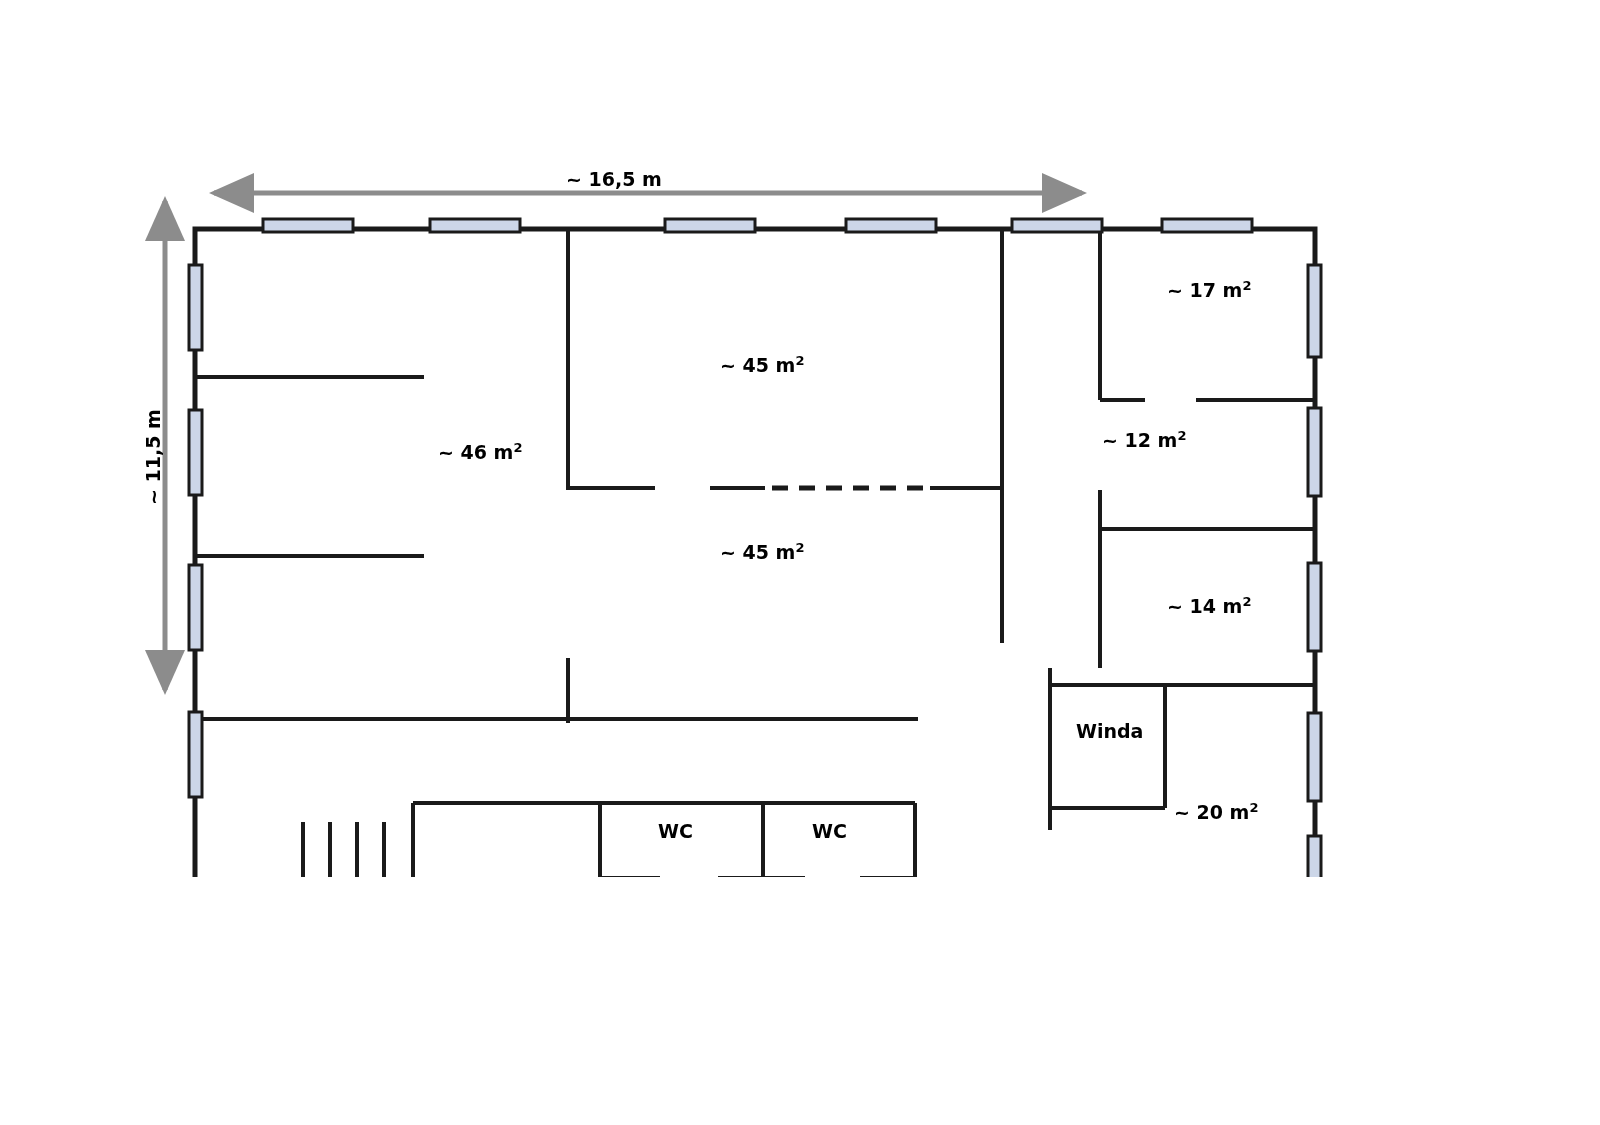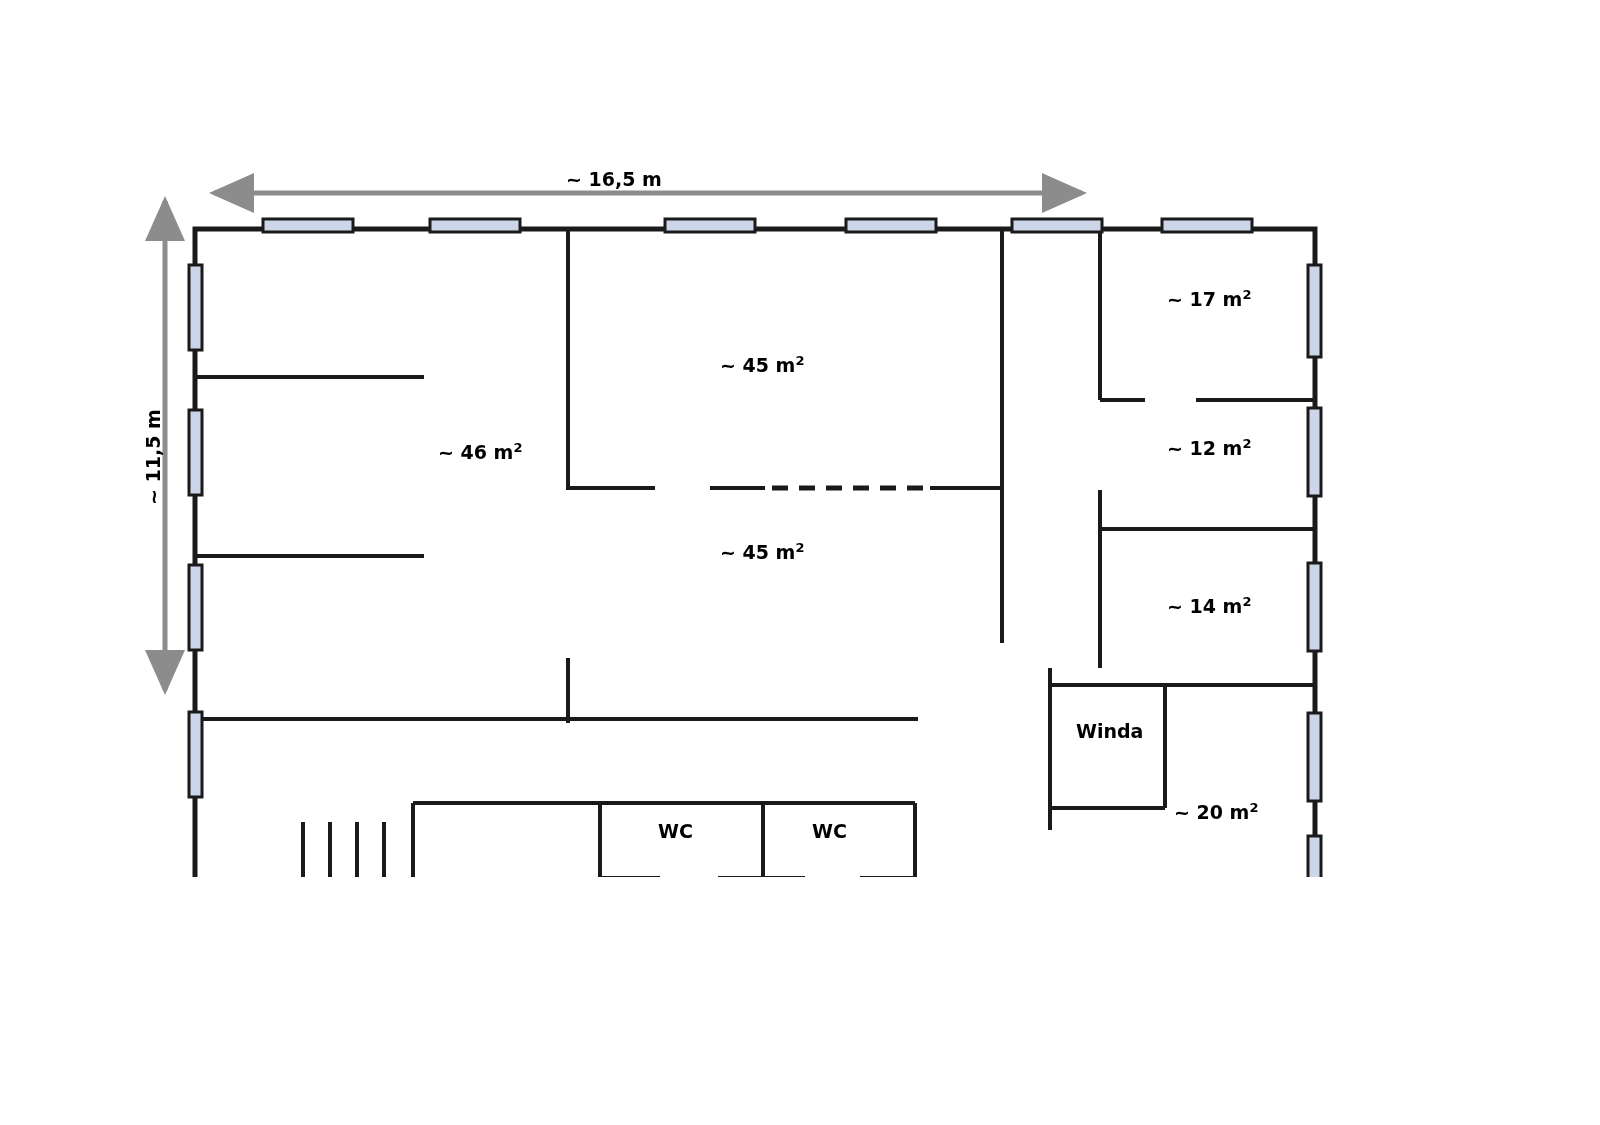--- a/index.html
+++ b/index.html
@@ -149,25 +149,25 @@
   </div>
 
   <div class="label area" style="left:720px; top:353px;">
     <span>~ 45 m</span><span class="sup">2</span>
   </div>
 
   <div class="label area" style="left:720px; top:540px;">
     <span>~ 45 m</span><span class="sup">2</span>
   </div>
 
-  <div class="label area" style="left:1167px; top:287px;text-align:right;">
+  <div class="label area" style="left:1167px; top:278px;text-align:right;">
     <span>~ 17 m</span><span class="sup">2</span>
   </div>
 
-  <div class="label area" style="left:1167px; top:428px;margin-top:8px;">
+  <div class="label area" style="left:1102px; top:428px;">
     <span>~ 12 m</span><span class="sup">2</span>
   </div>
 
   <div class="label area" style="left:1167px; top:562px;margin-top:32px;">
     <span>~ 14 m</span><span class="sup">2</span>
   </div>
 
   <div class="label area" style="left:1174px; top:800px;">
     <span>~ 20 m</span><span class="sup">2</span>
   </div>

